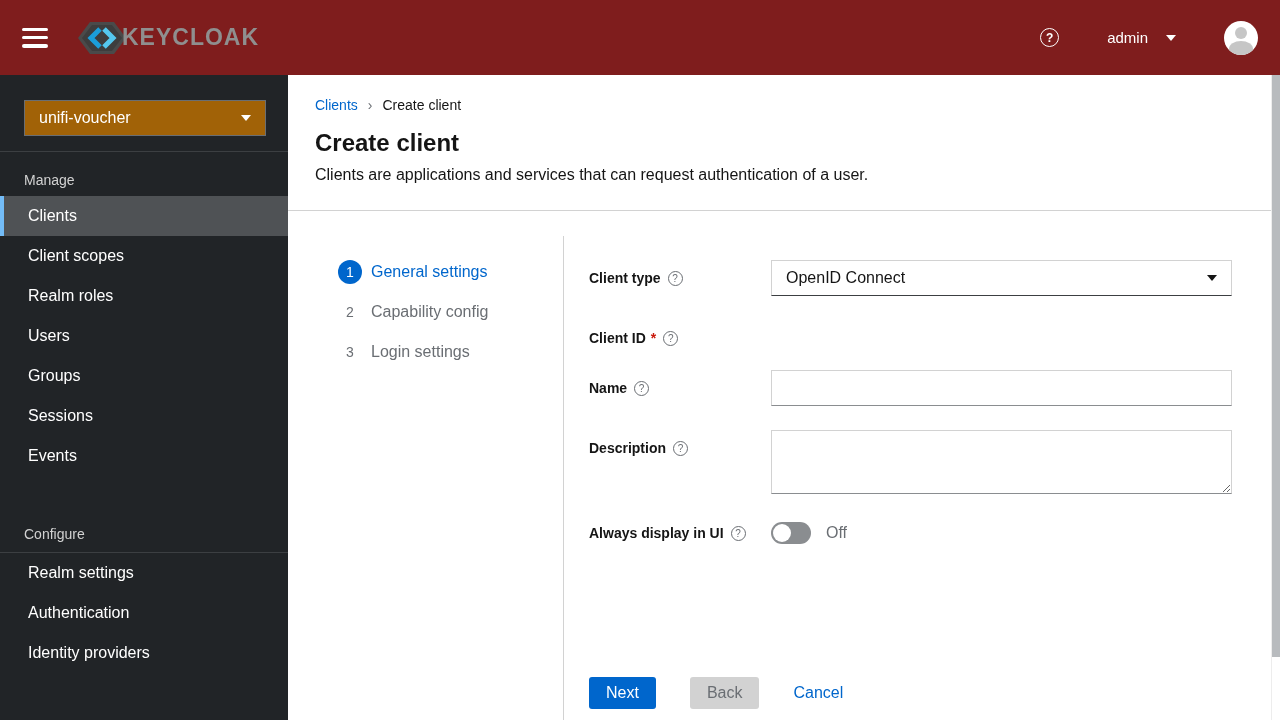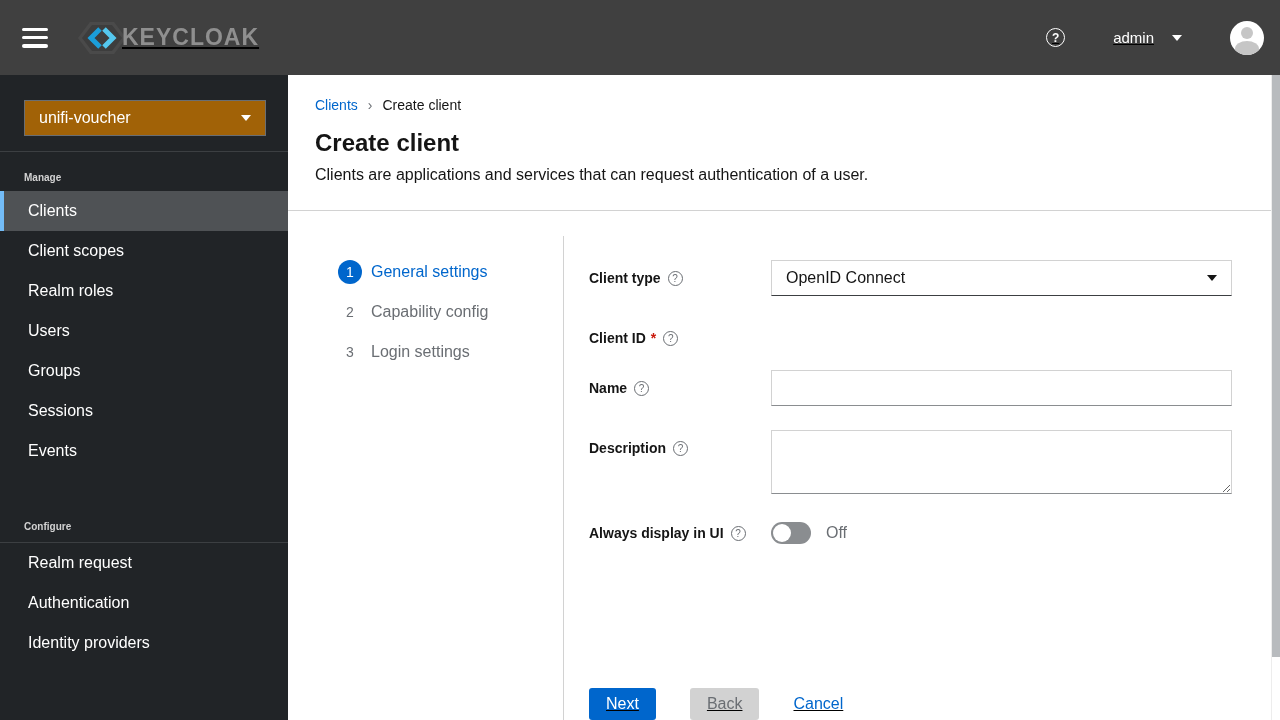--- a/index.html
+++ b/index.html
@@ -1,21 +1,21 @@
 <!DOCTYPE html>
 <html><head>
 <meta charset="utf-8">
 <style>
   * { margin:0; padding:0; box-sizing:border-box; }
   html,body { width:1280px; height:720px; overflow:hidden;
     font-family:"Liberation Sans", sans-serif; background:#fff; }
 
   
-  .masthead { height:75px; background:#404040; display:flex; align-items:center;
-    padding:0 16px 0 22px; position:relative;text-decoration:underline; }
+  .masthead { height:75px; background:#7f1d1d; display:flex; align-items:center;
+    padding:0 22px 0 22px; position:relative; }
   .hamburger { width:26px; height:20px; display:flex; flex-direction:column;
     justify-content:space-between; cursor:pointer; background:none; border:none; }
   .hamburger span { display:block; height:3.5px; background:#fff; border-radius:2px; }
   .brand { display:flex; align-items:center; margin-left:28px; }
   .brand svg { display:block; }
   .brand-text { color:#8f8f8f; font-weight:bold; font-size:23px; letter-spacing:1px;
     margin-left:-6px; }
   .masthead-right { margin-left:auto; display:flex; align-items:center; }
   .help-icon { width:19px; height:19px; border:1.5px solid #fff; border-radius:50%;
     color:#fff; font-size:12px; font-weight:bold; display:flex; align-items:center;
@@ -36,21 +36,21 @@
 
   
   .sidebar { width:288px; background:#212427; color:#fff; flex-shrink:0;
     display:flex; flex-direction:column; }
   .realm-block { padding:25px 22px 15px 24px; }
   .realm-selector { border:1px solid #6a6e73; background:#a16207; height:36px;
     display:flex; align-items:center; justify-content:space-between;
     padding:0 14px; cursor:pointer; }
   .realm-name { font-size:16px; color:#fff; }
   .divider-dark { border-top:1px solid #3c3f42; }
-  .nav-section-title { font-size:10px; color:#d2d2d2; padding:20px 0 8px 24px;font-weight:bold; }
+  .nav-section-title { font-size:14px; color:#d2d2d2; padding:20px 0 8px 24px; }
   .nav-item { height:40px; display:flex; align-items:center; padding-left:24px;
     font-size:16px; color:#fff; cursor:pointer; border-left:4px solid transparent; }
   .nav-item.active { background:#4f5255; border-left:4px solid #73bcf7; }
   .nav-gap { height:30px; }
   .configure-title { border-bottom:1px solid #3c3f42; padding-bottom:10px; }
 
   
   .main { flex:1; background:#fff; position:relative; display:flex;
     flex-direction:column; }
   .page-header { padding:22px 27px 0 27px; height:135px; }
@@ -99,22 +99,22 @@
     padding:6px 13px; font-family:"Liberation Sans", sans-serif; outline:none;
     resize:both; }
   .toggle-row .form-label-col { padding-top:3px; }
   .switch-wrap { display:flex; align-items:center; }
   .switch { width:40px; height:22px; border-radius:11px; background:#8a8d90;
     position:relative; cursor:pointer; }
   .switch-handle { position:absolute; top:2px; left:2px; width:18px; height:18px;
     border-radius:50%; background:#fff; }
   .switch-state { font-size:16px; color:#6a6e73; margin-left:15px; }
 
-  .wizard-footer { position:absolute; bottom:0; left:26px; display:flex;
-    align-items:center;text-decoration:underline; }
+  .wizard-footer { position:absolute; bottom:11px; left:26px; display:flex;
+    align-items:center; }
   .btn { font-size:16px; padding:7px 17px; border-radius:3px; border:none;
     cursor:pointer; font-family:"Liberation Sans", sans-serif; }
   .btn-primary { background:#0066cc; color:#fff; }
   .btn-disabled { background:#d2d2d2; color:#6a6e73; margin-left:34px;
     cursor:default; }
   .btn-link { background:none; color:#0066cc; margin-left:34px; padding:7px 0; }
 
   .scrollbar-track { position:absolute; right:0; top:0; bottom:0; width:9px;
     background:#fff; border-left:1px solid #ededed; }
   .scrollbar-thumb { position:absolute; right:0; top:0; width:8px; height:582px;
@@ -168,21 +168,21 @@
     <div class="nav-item active">Clients</div>
     <div class="nav-item">Client scopes</div>
     <div class="nav-item">Realm roles</div>
     <div class="nav-item">Users</div>
     <div class="nav-item">Groups</div>
     <div class="nav-item">Sessions</div>
     <div class="nav-item">Events</div>
 
     <div class="nav-gap"></div>
     <div class="nav-section-title configure-title">Configure</div>
-    <div class="nav-item">Realm request</div>
+    <div class="nav-item">Realm settings</div>
     <div class="nav-item">Authentication</div>
     <div class="nav-item">Identity providers</div>
   </nav>
 
   <main class="main">
     <div class="page-header">
       <div class="breadcrumb">
         <a>Clients</a>
         <span class="crumb-sep">›</span>
         <span class="crumb-current">Create client</span>

